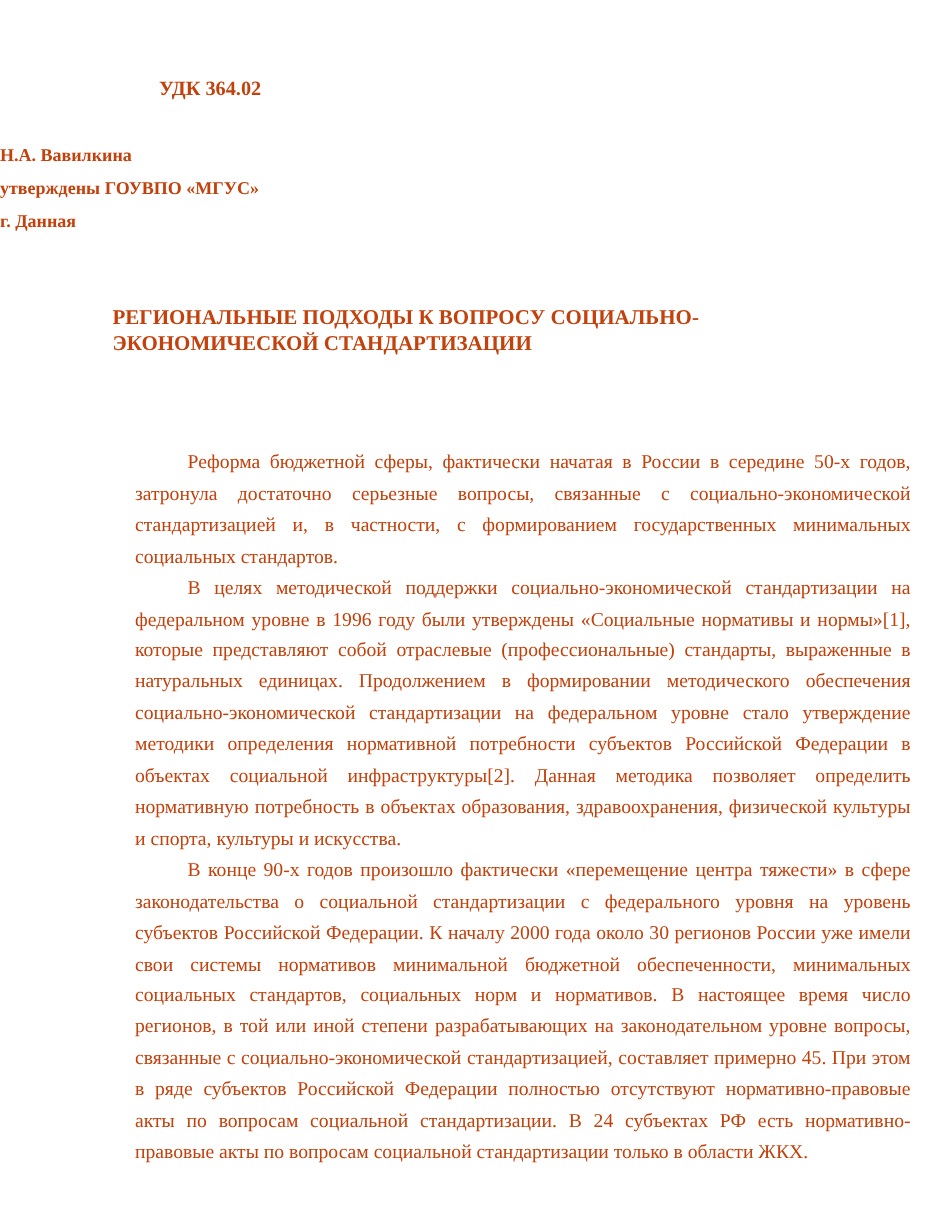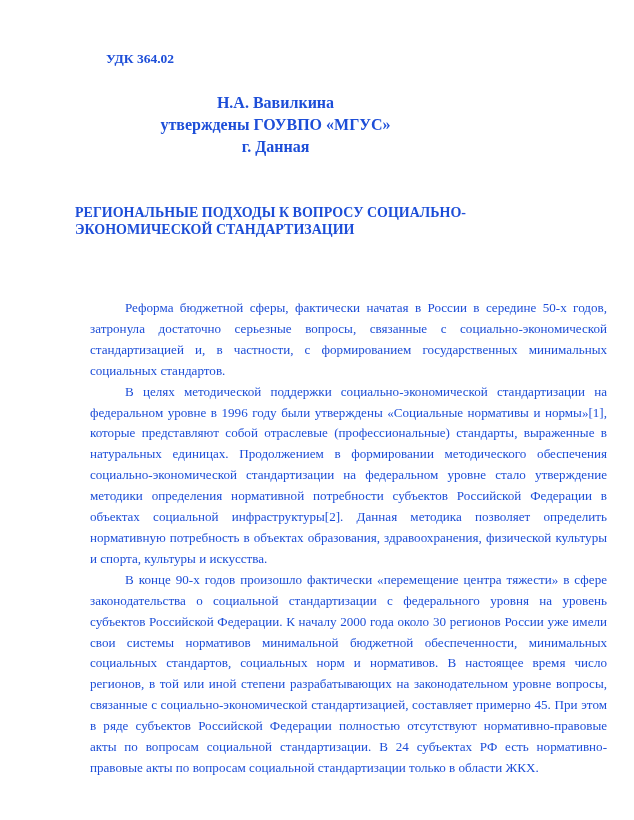--- a/index.html
+++ b/index.html
@@ -3,39 +3,39 @@
 <meta charset="utf-8">
 <style>
   * { margin: 0; padding: 0; box-sizing: border-box; }
   html, body { background: #e8e8e8; }
   .page {
     position: relative;
     width: 634px;
     height: 820px;
     margin: 0 auto;
     background: #ffffff;
-    color: #1d4ed8;
+    color: #c2410c;
     font-family: "Liberation Serif", "DejaVu Serif", serif;
     overflow: hidden;
   }
   .udc {
     position: absolute;
     left: 106px;
     top: 51px;
     font-size: 13.5px;
     font-weight: bold;
     white-space: nowrap;
   }
   .author-block {
     position: absolute;
     left: 0;
     top: 92px;
     width: 551px;
-    text-align: center;
-    font-size: 16px;
+    text-align: left;
+    font-size: 12px;
     font-weight: bold;
     line-height: 22px;
   }
   .paper-title {
     position: absolute;
     left: 75px;
     top: 204px;
     width: 517px;
     text-align: left;
     font-size: 14px;

